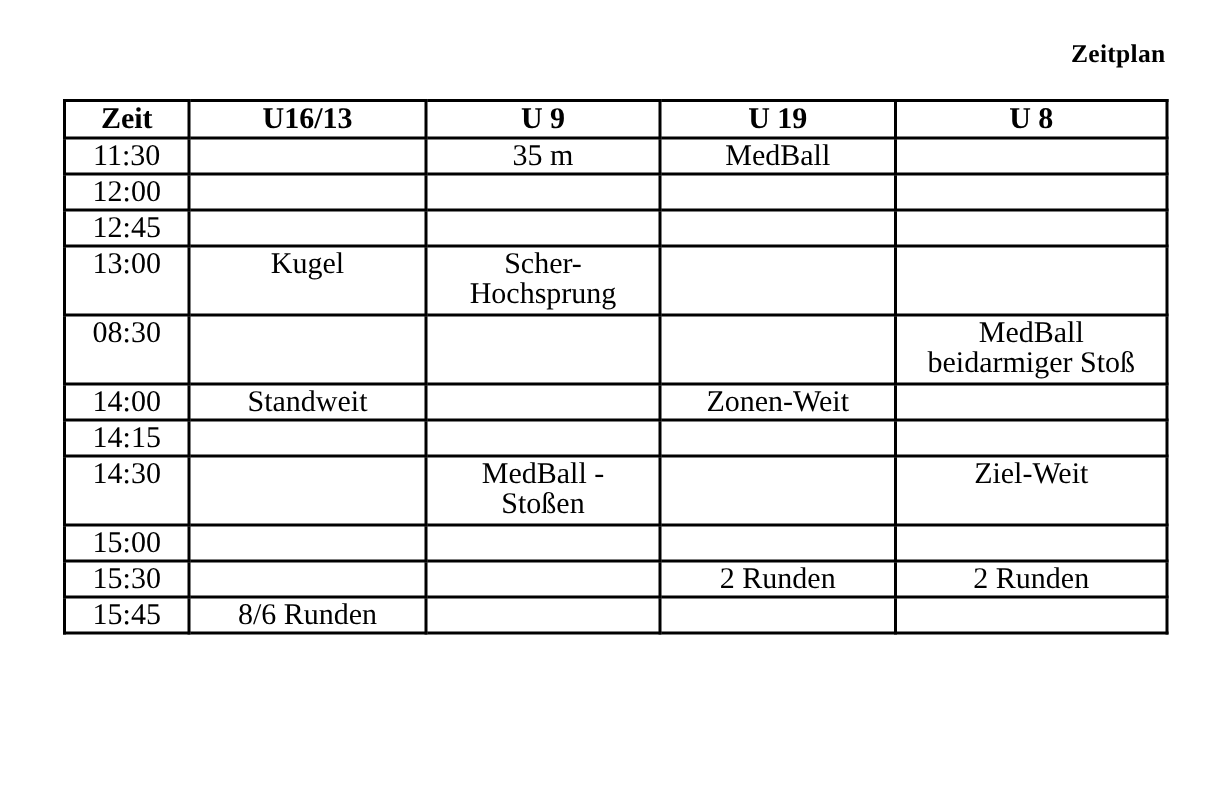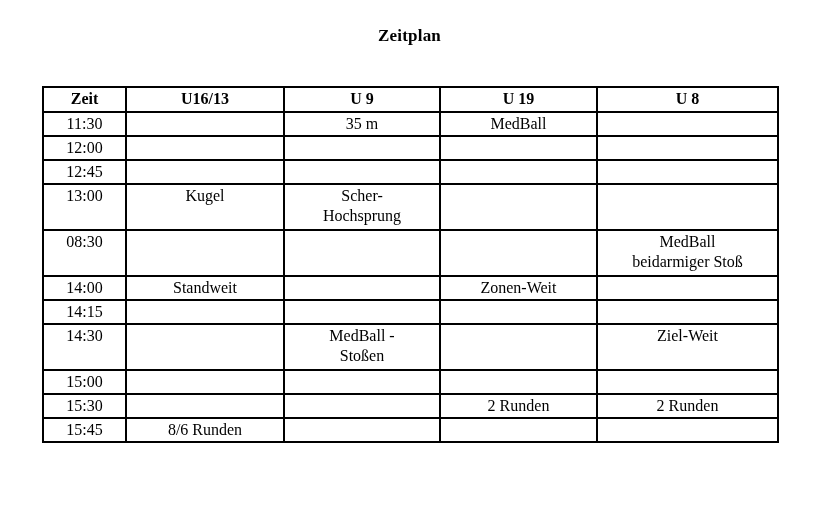--- a/index.html
+++ b/index.html
@@ -14,33 +14,33 @@
     background: #ffffff;
     font-family: "Liberation Serif", "DejaVu Serif", serif;
     color: #000000;
     overflow: hidden;
   }
   .doc-title {
     position: absolute;
     top: 26px;
     left: 42px;
     width: 735px;
-    text-align: center;
+    text-align: right;
     font-size: 17px;
     font-weight: bold;
     letter-spacing: 0.2px;
   }
   table.schedule {
     position: absolute;
-    top: 86px;
+    top: 66px;
     left: 42px;
     width: 735px;
     border-collapse: collapse;
     table-layout: fixed;
-    font-size: 16px;
+    font-size: 20px;
     padding-left: 28px;
   }
   table.schedule th,
   table.schedule td {
     border: 2px solid #000000;
     text-align: center;
     vertical-align: top;
     padding: 1px 3px;
     line-height: 20px;
     overflow: hidden;

